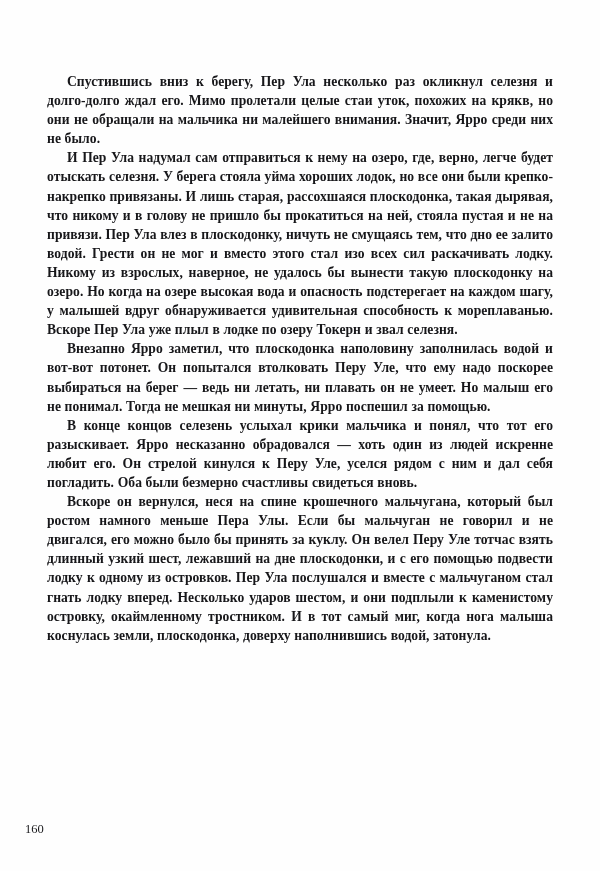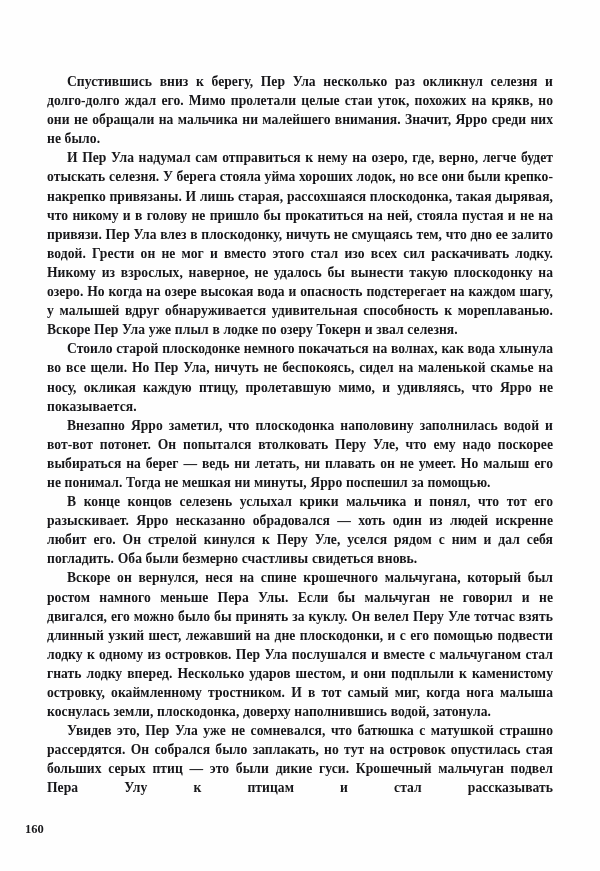--- a/index.html
+++ b/index.html
@@ -42,34 +42,32 @@
   }
   .para.short-last::after {
     content: none;
   }
   .page-number {
     position: absolute;
     left: 25px;
     top: 822px;
     font-family: "Liberation Serif", "DejaVu Serif", serif;
     font-size: 12.5px;
-    font-weight: bold;
+    font-weight: normal;
     color: #19191c;
   }
 </style>
 </head>
 <body>
 
 <div class="page">
 
   <div class="text-block">
     <p class="para short-last">Спустившись вниз к берегу, Пер Ула несколько раз окликнул селезня и долго-долго ждал его. Мимо пролетали целые стаи уток, похожих на крякв, но они не обращали на мальчика ни малейшего внимания. Значит, Ярро среди них не было.</p>
     <p class="para short-last">И Пер Ула надумал сам отправиться к нему на озеро, где, верно, легче будет отыскать селезня. У берега стояла уйма хороших лодок, но все они были крепко-накрепко привязаны. И лишь старая, рассохшаяся плоскодонка, такая дырявая, что никому и в голову не пришло бы прокатиться на ней, стояла пустая и не на привязи. Пер Ула влез в плоскодонку, ничуть не смущаясь тем, что дно ее залито водой. Грести он не мог и вместо этого стал изо всех сил раскачивать лодку. Никому из взрослых, наверное, не удалось бы вынести такую плоскодонку на озеро. Но когда на озере высокая вода и опасность подстерегает на каждом шагу, у малышей вдруг обнаруживается удивительная способность к мореплаванью. Вскоре Пер Ула уже плыл в лодке по озеру Токерн и звал селезня.</p>
-    <p class="para short-last">Стоило старой плоскодонке немного покачаться на волнах, как вода хлынула во все щели. Но Пер Ула, ничуть не беспокоясь, сидел на маленькой скамье на носу, окликая каждую птицу, пролетавшую мимо, и удивляясь, что Ярро не показывается.</p>
     <p class="para short-last">Внезапно Ярро заметил, что плоскодонка наполовину заполнилась водой и вот-вот потонет. Он попытался втолковать Перу Уле, что ему надо поскорее выбираться на берег — ведь ни летать, ни плавать он не умеет. Но малыш его не понимал. Тогда не мешкая ни минуты, Ярро поспешил за помощью.</p>
     <p class="para short-last">В конце концов селезень услыхал крики мальчика и понял, что тот его разыскивает. Ярро несказанно обрадовался — хоть один из людей искренне любит его. Он стрелой кинулся к Перу Уле, уселся рядом с ним и дал себя погладить. Оба были безмерно счастливы свидеться вновь.</p>
     <p class="para short-last">Вскоре он вернулся, неся на спине крошечного мальчугана, который был ростом намного меньше Пера Улы. Если бы мальчуган не говорил и не двигался, его можно было бы принять за куклу. Он велел Перу Уле тотчас взять длинный узкий шест, лежавший на дне плоскодонки, и с его помощью подвести лодку к одному из островков. Пер Ула послушался и вместе с мальчуганом стал гнать лодку вперед. Несколько ударов шестом, и они подплыли к каменистому островку, окаймленному тростником. И в тот самый миг, когда нога малыша коснулась земли, плоскодонка, доверху наполнившись водой, затонула.</p>
-    <p class="para">Увидев это, Пер Ула уже не сомневался, что батюшка с матушкой страшно рассердятся. Он собрался было заплакать, но тут на островок опустилась стая больших серых птиц — это были дикие гуси. Крошечный мальчуган подвел Пера Улу к птицам и стал рассказывать</p>
   </div>
 
   <div class="page-number">160</div>
 
 </div>
 
 </body></html>

